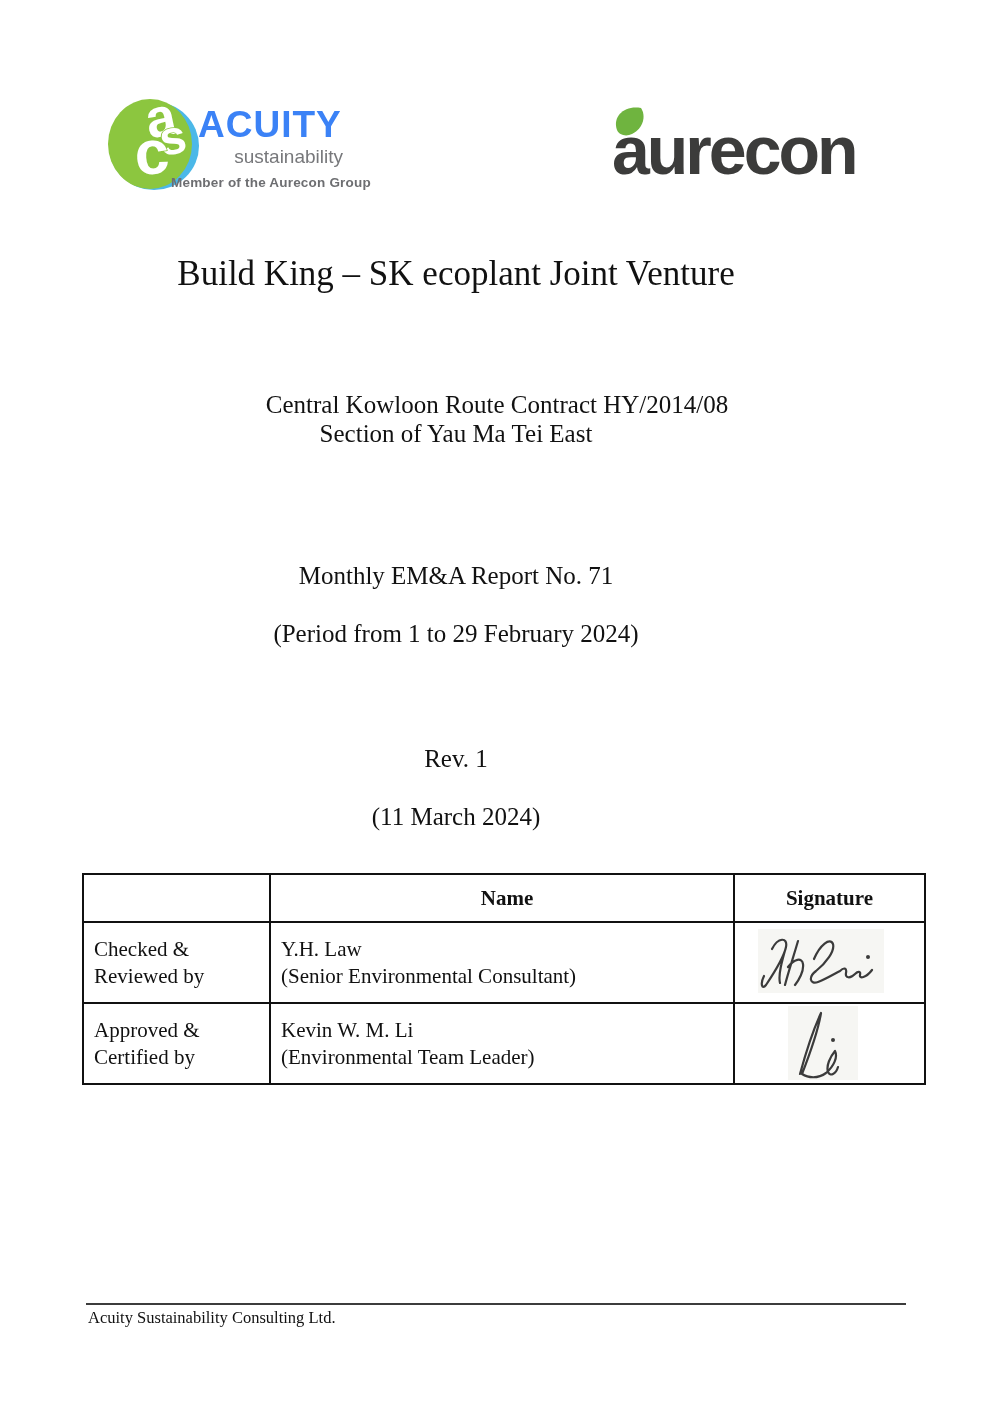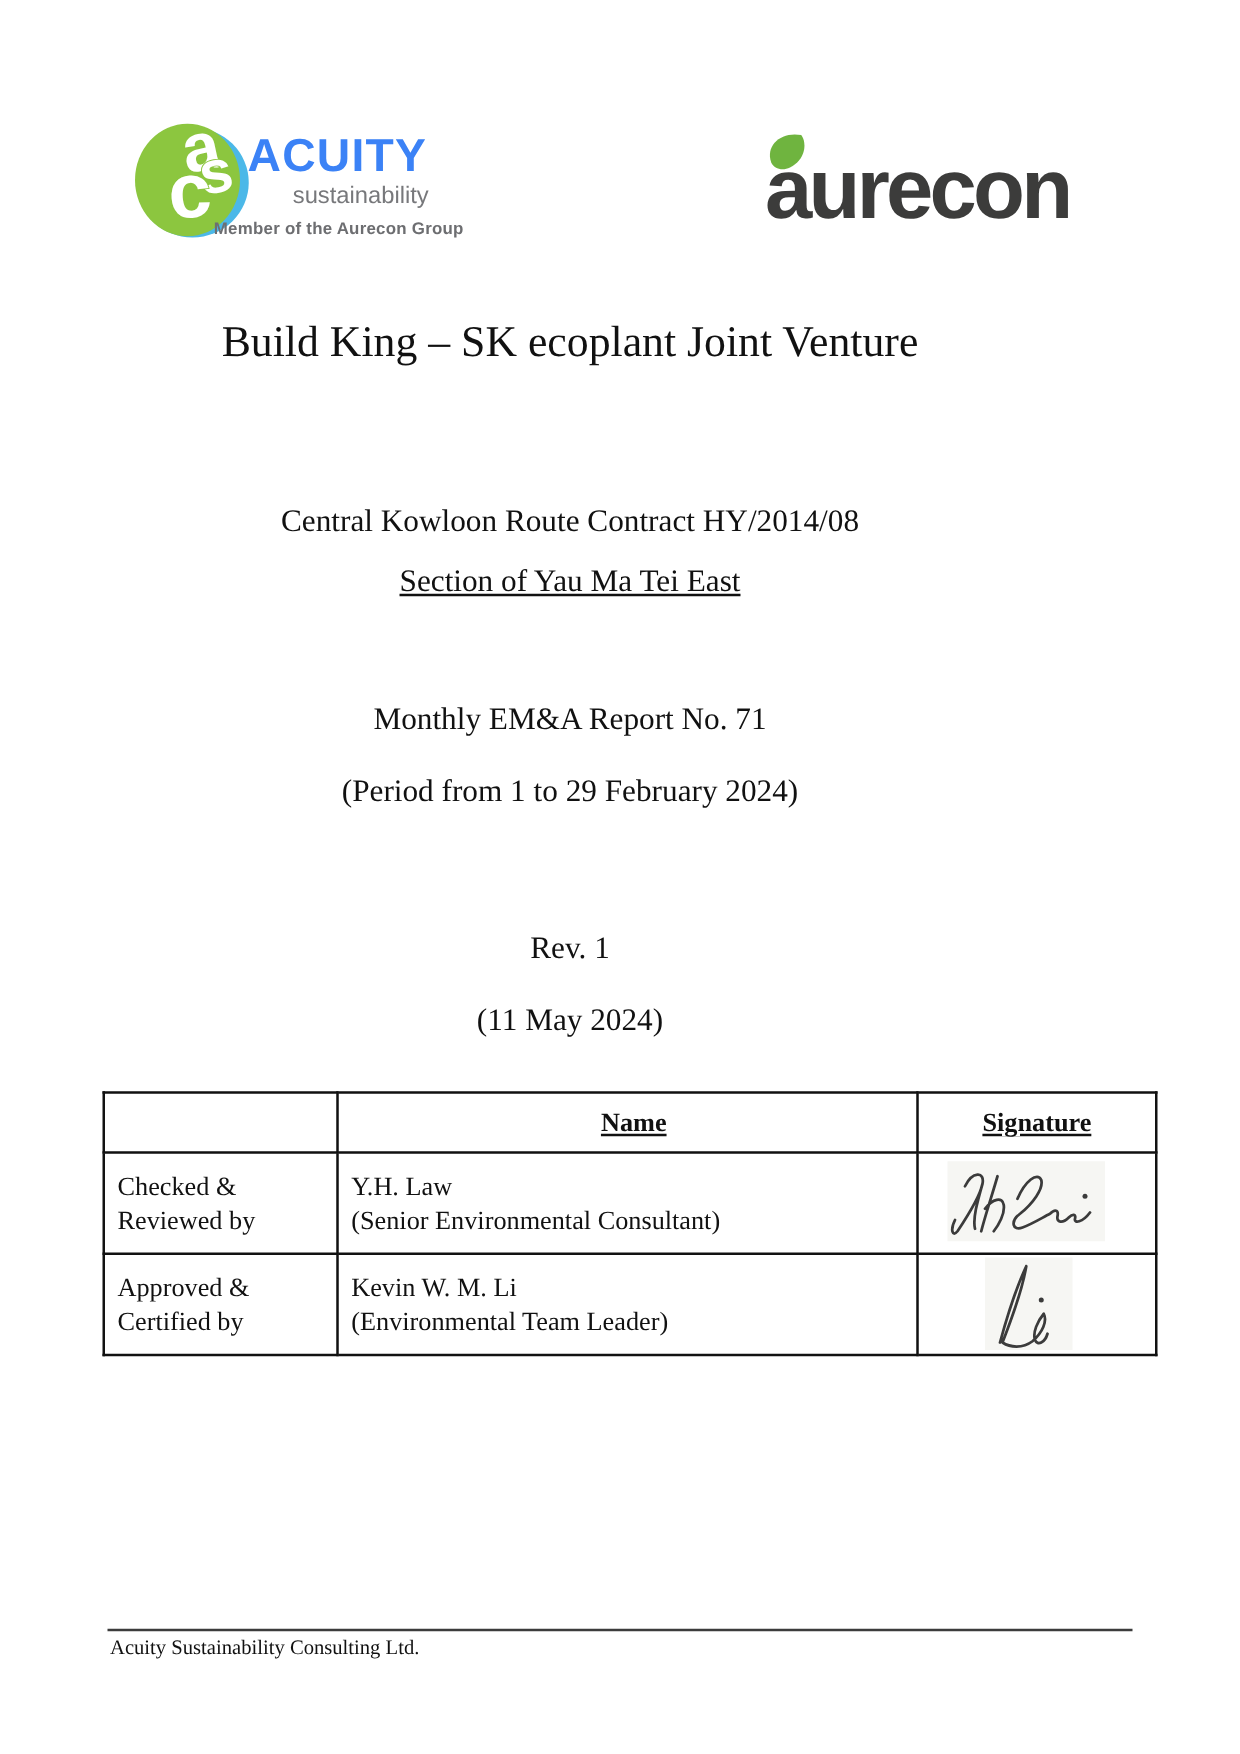--- a/index.html
+++ b/index.html
@@ -13,36 +13,36 @@
   .acuity-sub{left:203px;top:146px;width:140px;text-align:right;
               font-family:"Liberation Sans",sans-serif;font-size:19px;color:#77787B;}
   .acuity-member{left:171px;top:175px;font-family:"Liberation Sans",sans-serif;
                  font-weight:bold;font-size:13.5px;color:#6D6E71;letter-spacing:.2px;}
   .aurecon-wrap{left:608px;top:104px;width:280px;height:86px;}
 
   
   .centerline{left:0;width:912px;text-align:center;}
   .jv-title{top:254px;font-size:35px;}
   .sub25{font-size:25px;}
-  .t-contract{top:404px;}
-  .t-section{top:452px;text-decoration:underline;}
+  .t-contract{top:391px;margin-left:41px;}
+  .t-section{top:420px;}
   .t-report{top:562px;}
   .t-period{top:620px;}
   .t-rev{top:745px;}
   .t-revdate{top:803px;}
 
   
   table.sig{position:absolute;left:82px;top:873px;width:816px;border-collapse:collapse;
             table-layout:fixed;font-size:21px;}
   table.sig td,table.sig th{border:2px solid #111;vertical-align:middle;
             font-weight:normal;padding:0;}
   table.sig .c1{width:175px;padding-left:10px;text-align:left;}
   table.sig .c2{width:452px;padding-left:10px;text-align:left;}
   table.sig .c3{width:189px;}
-  table.sig tr.hdr{height:48px;text-decoration:underline;}
+  table.sig tr.hdr{height:48px;}
   table.sig tr.r{height:81px;}
   table.sig .hdr th{font-weight:bold;}
   .cellline{display:block;line-height:27px;}
   .sigcell{position:relative;height:100%;}
   .sigbox{position:absolute;}
   .sigbox.shaded{background:#f6f6f3;border:1px solid #ececе7;}
   .sigstroke{stroke:#3b3b3b;stroke-width:2.2;fill:none;stroke-linecap:round;stroke-linejoin:round;}
 
   
   .footer-rule{left:86px;top:1303px;width:820px;border-top:2px solid #3c3c3c;height:0;}
@@ -75,21 +75,21 @@
     </svg>
   </div>
 
   <div class="abs centerline jv-title">Build King – SK ecoplant Joint Venture</div>
 
   <div class="abs centerline sub25 t-contract">Central Kowloon Route Contract HY/2014/08</div>
   <div class="abs centerline sub25 t-section">Section of Yau Ma Tei East</div>
   <div class="abs centerline sub25 t-report">Monthly EM&amp;A Report No. 71</div>
   <div class="abs centerline sub25 t-period">(Period from 1 to 29 February 2024)</div>
   <div class="abs centerline sub25 t-rev">Rev. 1</div>
-  <div class="abs centerline sub25 t-revdate">(11 May 2024)</div>
+  <div class="abs centerline sub25 t-revdate">(11 March 2024)</div>
 
   <table class="sig">
     <tbody>
         <tr class="hdr">
       <th class="c1"></th>
       <th class="c2" style="text-align:center;">Name</th>
       <th class="c3">Signature</th>
     </tr>
 
 

